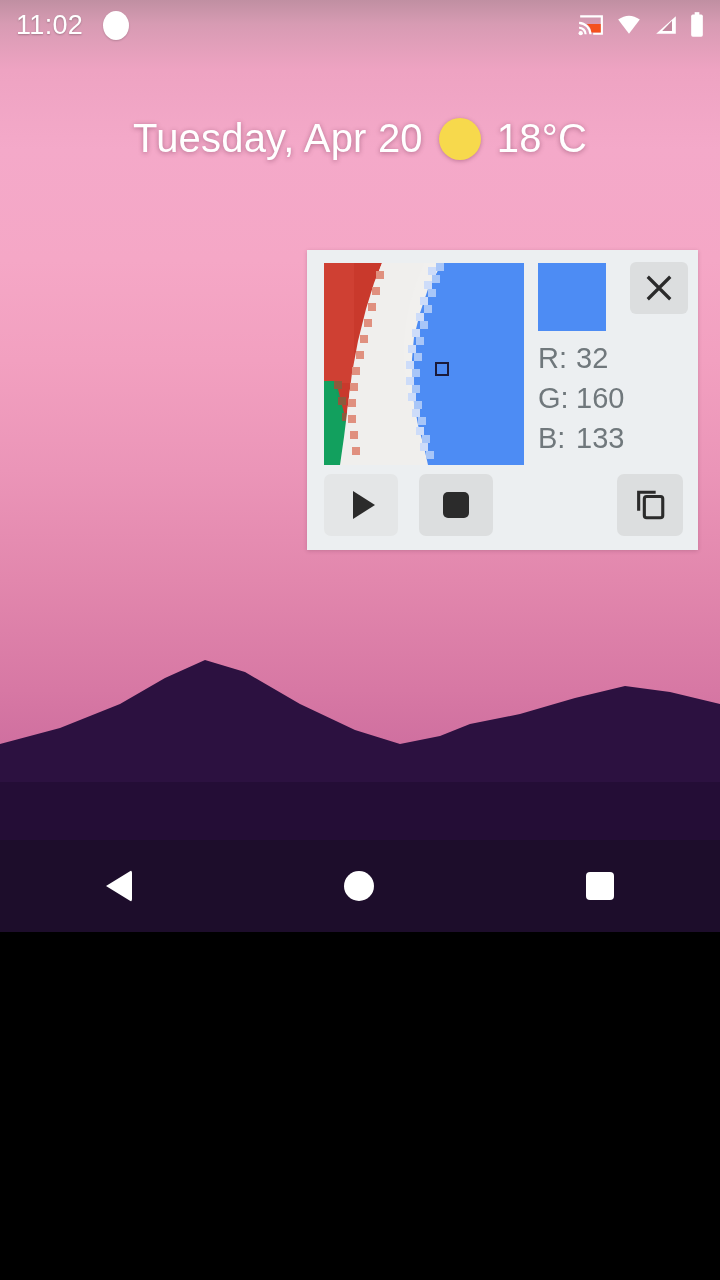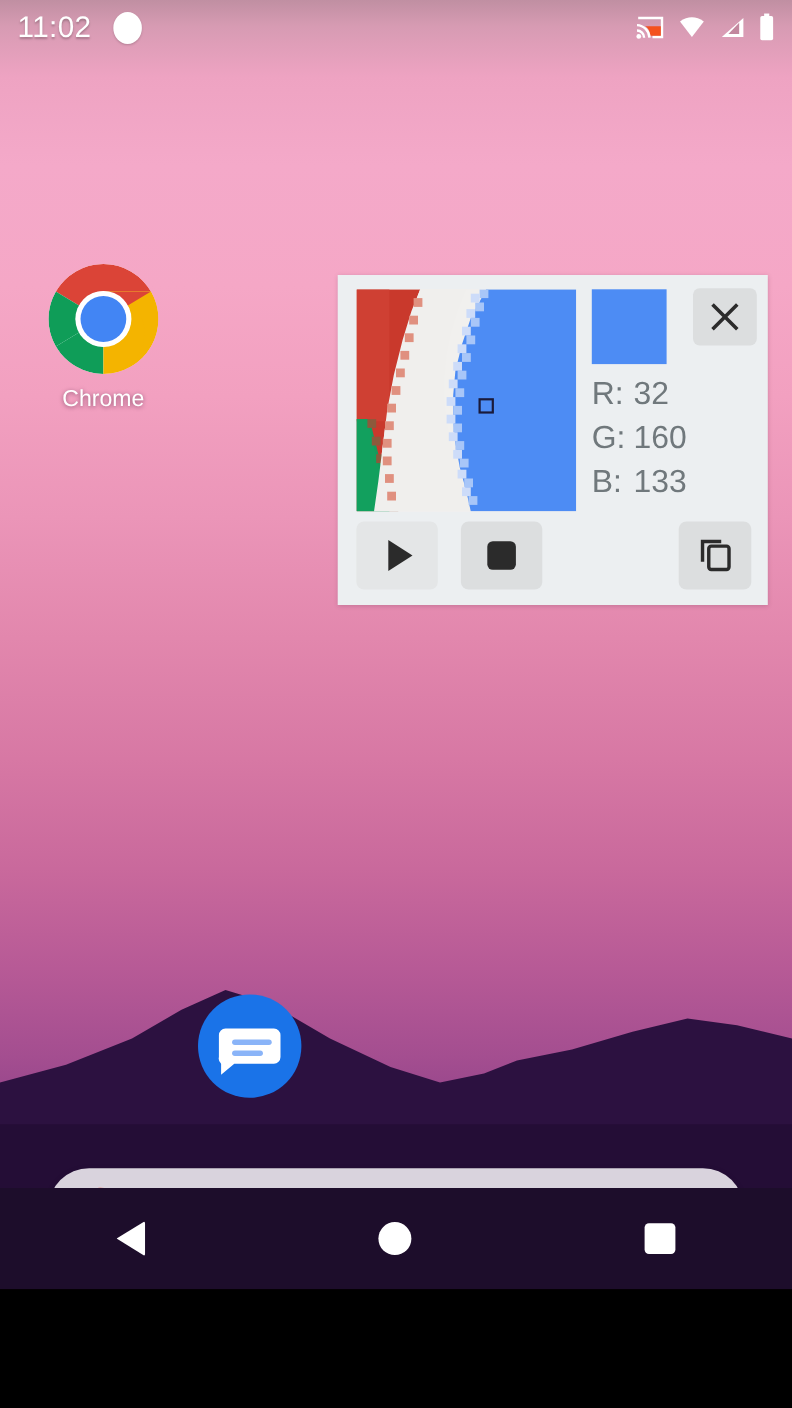--- a/index.html
+++ b/index.html
@@ -6,21 +6,21 @@
     margin: 0;
     padding: 0;
     background: #000;
   }
   body {
     font-family: "Liberation Sans", sans-serif;
   }
   #screen {
     position: relative;
     width: 720px;
-    height: 1172px;
+    height: 932px;
     overflow: hidden;
     background: linear-gradient(to bottom,
       #c08fa2 0px,
       #d79bb3 24px,
       #eea3c2 70px,
       #f4a9c9 150px,
       #f5a7c6 260px,
       #f2a0c0 360px,
       #eb95b8 470px,
       #e287ad 580px,
@@ -291,42 +291,26 @@
         <path d="M20 1 L20 17 L2 17 Z" fill="#ffffff"></path>
         <path d="M16.5 5 L16.5 14.5 L7.5 14.5 Z" fill="#c2879e"></path>
       </svg>
       <svg width="14" height="26" viewBox="0 0 12 22">
         <rect x="4" y="0" width="4" height="2.4" fill="#ffffff"></rect>
         <rect x="1" y="2" width="10" height="19" rx="1.4" fill="#ffffff"></rect>
       </svg>
     </span>
   </div>
 
-
-  <div class="app-chrome">
-    <svg width="104" height="104" viewBox="0 0 100 100">
-      <defs>
-        <clipPath id="chromeCircle">
-            <circle cx="50" cy="50" r="48"></circle>
-          </clipPath>
-      </defs>
-      <g clip-path="url(#chromeCircle)">
-        <circle cx="50" cy="50" r="48" fill="#ffffff"></circle>
-        <path d="M50 2 A48 48 0 0 1 91.6 26 L50 26 A24 24 0 0 0 29 38.5 L8.4 26 A48 48 0 0 1 50 2 Z" fill="#db4437"></path>
-        <path d="M8.4 26 L29 38.5 A24 24 0 0 0 29 61.5 L8.4 74 A48 48 0 0 1 8.4 26 Z" fill="#0f9d58"></path>
-        <path d="M8.4 74 L29 61.5 A24 24 0 0 0 50 74 L50 98 A48 48 0 0 1 8.4 74 Z" fill="#0f9d58"></path>
-        <path d="M91.6 26 A48 48 0 0 1 50 98 L50 74 A24 24 0 0 0 50 26 Z" fill="#f4b400"></path>
-        <path d="M50 26 L91.6 26 A48 48 0 0 1 50 98 A24 24 0 0 0 50 26 Z" fill="#f4b400"></path>
-        <path d="M50 26 A24 24 0 0 1 71 38.5 L91.6 26 Z" fill="#db4437"></path>
-        <circle cx="50" cy="50" r="24.5" fill="#ffffff"></circle>
-        <circle cx="50" cy="50" r="20" fill="#4285f4"></circle>
-      </g>
-    </svg>
-    <div class="app-label">Chrome</div>
-  </div>
+  <div class="datewidget">
+    <span class="date-text">Tuesday, Apr 20</span>
+    <span class="sun-icon"></span>
+    <span class="temp-text">18°C</span>
+  </div>
+
 
   <div class="app-messages">
     <svg width="96" height="96" viewBox="0 0 96 96">
       <circle cx="48" cy="48" r="47" fill="#1a73e8"></circle>
       <path d="M26 32 h44 a6 6 0 0 1 6 6 v20 a6 6 0 0 1 -6 6 h-36 l-12 10 v-10 a6 6 0 0 1 -2 -6 v-20 a6 6 0 0 1 6 -6 Z" fill="#ffffff"></path>
       <rect x="32" y="42" width="36" height="5" rx="2.5" fill="#8ab4f8"></rect>
       <rect x="32" y="52" width="28" height="5" rx="2.5" fill="#8ab4f8"></rect>
     </svg>
   </div>
 

